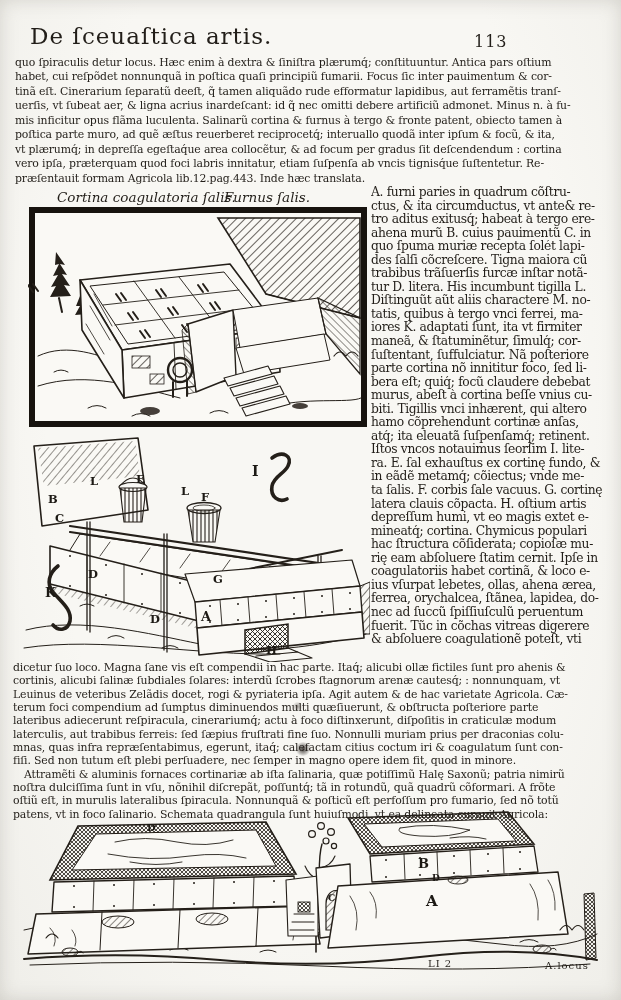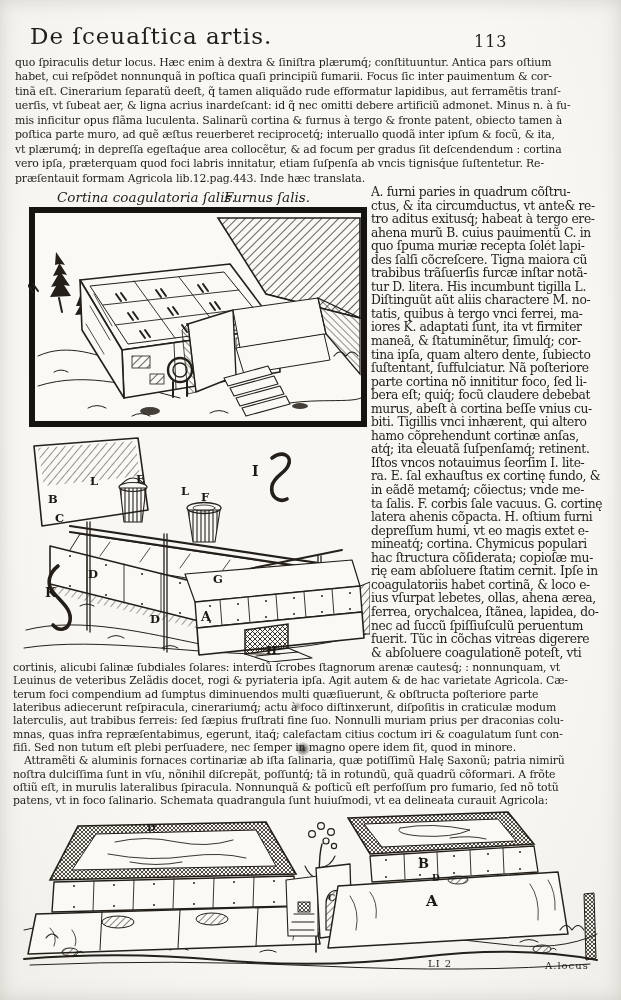--- a/index.html
+++ b/index.html
@@ -148,33 +148,32 @@
       <div class="tline">tro aditus exitusq́; habeat à tergo ere-</div>
       <div class="tline">ahena murũ B. cuius pauimentũ C. in</div>
       <div class="tline">quo ſpuma muriæ recepta ſolét lapi-</div>
       <div class="tline">des ſalſi cõcreſcere.  Tigna maiora cũ</div>
       <div class="tline">trabibus trãſuerſis furcæ inſtar notã-</div>
       <div class="tline">tur D. litera.  His incumbunt tigilla L.</div>
       <div class="tline">Diſtinguũt aũt aliis charactere M. no-</div>
       <div class="tline">tatis, quibus à tergo vnci ferrei,  ma-</div>
       <div class="tline">iores K. adaptati ſunt,  ita vt firmiter</div>
       <div class="tline">maneã, &amp; ſtatuminẽtur, ſimulq́; cor-</div>
-      <div class="tline">tina ipſa, quam altero dente, ſubiecto</div>
       <div class="tline">ſuſtentant, ſuffulciatur. Nã poſteriore</div>
       <div class="tline">parte cortina nõ innititur foco, ſed li-</div>
       <div class="tline">bera eſt;  quiq́; focũ claudere debebat</div>
       <div class="tline">murus, abeſt à cortina beſſe vnius cu-</div>
       <div class="tline">biti. Tigillis vnci inhærent, qui altero</div>
       <div class="tline">hamo cõprehendunt cortinæ anſas,</div>
       <div class="tline">atq́; ita eleuatã ſuſpenſamq́; retinent.</div>
       <div class="tline">Iſtos vncos notauimus ſeorſim I. lite-</div>
       <div class="tline">ra. E. ſal exhauſtus ex cortinę fundo, &amp;</div>
       <div class="tline">in eãdẽ metamq́; cõiectus; vnde me-</div>
       <div class="tline">ta ſalis. F. corbis ſale vacuus. G. cortinę</div>
-      <div class="tline">latera ahenis cõpacta.  H. oſtium furni</div>
+      <div class="tline">latera clauis cõpacta.  H. oſtium artis</div>
       <div class="tline">depreſſum humi, vt eo magis extet e-</div>
       <div class="tline">mineatq́; cortina. Chymicus populari</div>
       <div class="tline">hac ſtructura cõſiderata; copioſæ mu-</div>
       <div class="tline">rię eam abſoluere ſtatim cernit. Ipſe in</div>
       <div class="tline">coagulatoriis habet cortinã, &amp; loco e-</div>
       <div class="tline">ius vſurpat lebetes, ollas, ahena ærea,</div>
       <div class="tline">ferrea, orychalcea, ſtãnea, lapidea, do-</div>
       <div class="tline">nec ad ſuccũ ſpiſſiuſculũ peruentum</div>
       <div class="tline">fuerit.  Tũc in cõchas vitreas digerere</div>
       <div class="tline">&amp; abſoluere coagulationẽ poteſt, vti</div>
@@ -280,20 +279,21 @@
       <span class="fig-label" style="left: 35px; top: 79px;">C</span>
       <span class="fig-label" style="left: 25px; top: 152px; font-size: 13px;">K</span>
       <span class="fig-label" style="left: 68px; top: 135px;">D</span>
       <span class="fig-label" style="left: 130px; top: 180px;">D</span>
       <span class="fig-label" style="left: 193px; top: 140px;">G</span>
       <span class="fig-label" style="left: 181px; top: 176px; font-size: 13px;">A</span>
       <span class="fig-label" style="left: 246px; top: 211px;">H</span>
     </div>
 
   <div class="abs tcol para-bottom">
+      <div class="tline">dicetur ſuo loco. Magna ſane vis eſt compendii in hac parte.  Itaq́; alicubi ollæ fictiles ſunt pro ahenis &amp;</div>
       <div class="tline">cortinis, alicubi ſalinæ ſubdiales ſolares: interdũ ſcrobes ſtagnorum arenæ cautesq́; :  nonnunquam, vt</div>
       <div class="tline">Leuinus de veteribus Zelãdis docet, rogi &amp; pyriateria ipſa. Agit autem &amp; de hac varietate Agricola. Cæ-</div>
       <div class="tline">terum foci compendium ad ſumptus diminuendos multi quæſiuerunt,  &amp; obſtructa poſteriore parte</div>
       <div class="tline">lateribus adiecerunt reſpiracula,  cinerariumq́; actu à foco diſtinxerunt, diſpoſitis in craticulæ modum</div>
       <div class="tline">laterculis, aut trabibus ferreis: ſed ſæpius fruſtrati fine ſuo. Nonnulli muriam prius per draconias colu-</div>
       <div class="tline">mnas, quas infra repræſentabimus, egerunt, itaq́; calefactam citius coctum iri &amp; coagulatum ſunt con-</div>
       <div class="tline">fiſi. Sed non tutum eſt plebi perſuadere, nec ſemper in magno opere idem fit, quod in minore.</div>
       <div class="tline indent">Attramẽti &amp; aluminis fornaces cortinariæ ab iſta ſalinaria, quæ potiſſimũ Halę Saxonũ; patria nimirũ</div>
       <div class="tline">noſtra dulciſſima ſunt in vſu, nõnihil diſcrepãt, poſſuntq́; tã in rotundũ, quã quadrũ cõformari. A frõte</div>
       <div class="tline">oſtiũ eſt, in murulis lateralibus ſpiracula. Nonnunquã &amp; poſticũ eſt perfoſſum pro fumario, ſed nõ totũ</div>

